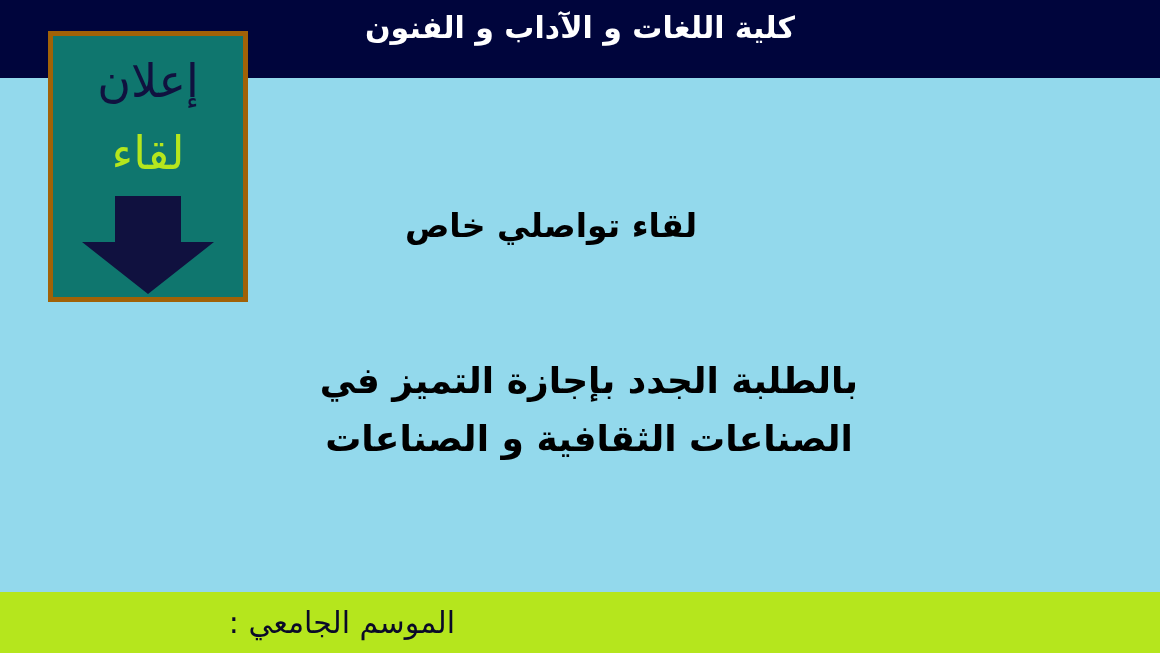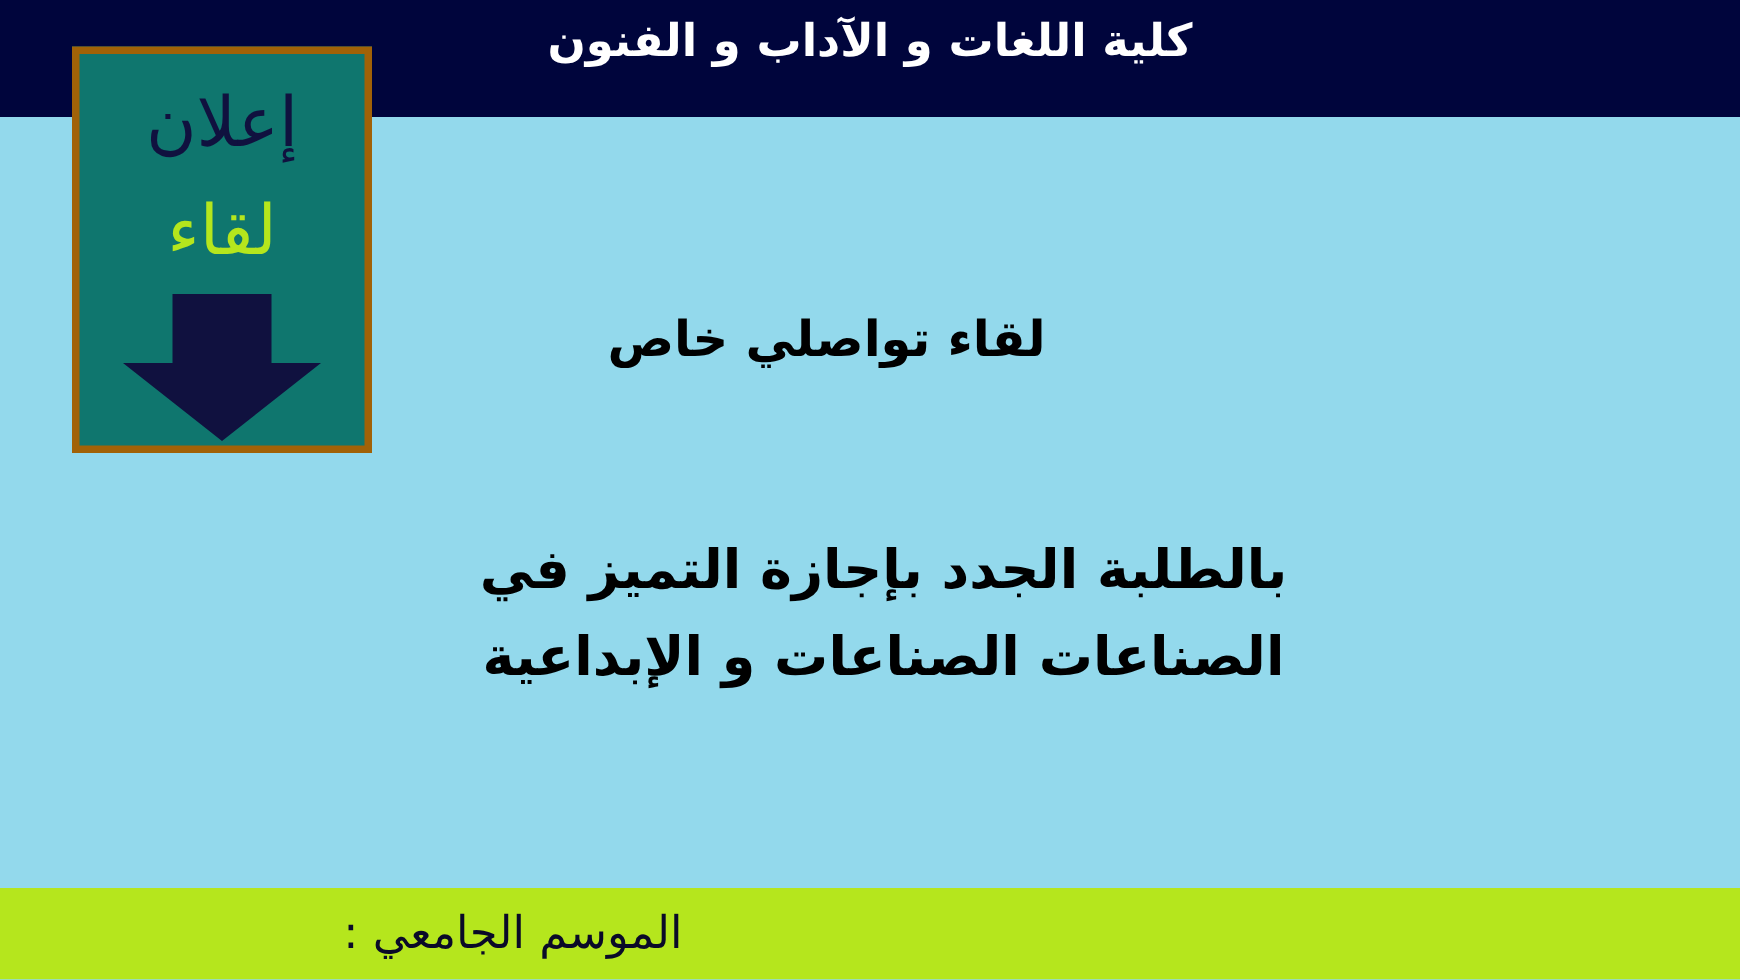--- a/index.html
+++ b/index.html
@@ -167,20 +167,20 @@
     <div class="badge-word-2">لقاء</div>
     <svg class="badge-arrow" viewBox="0 0 132 98">
       <polygon points="33,0 99,0 99,46 132,46 66,98 0,46 33,46" fill="#10113f"></polygon>
     </svg>
   </div>
 
   <div class="headline">لقاء تواصلي خاص</div>
 
   <div class="body-text">
     <span class="body-line">بالطلبة الجدد بإجازة التميز في</span>
-    <span class="body-line">الصناعات الصناعات و الإبداعية</span>
+    <span class="body-line">الصناعات الثقافية و الصناعات</span>
   </div>
 
   <div class="footer-bar">
     <div class="footer-label">الموسم الجامعي :</div>
   </div>
 
 </div>
 
 </body></html>

